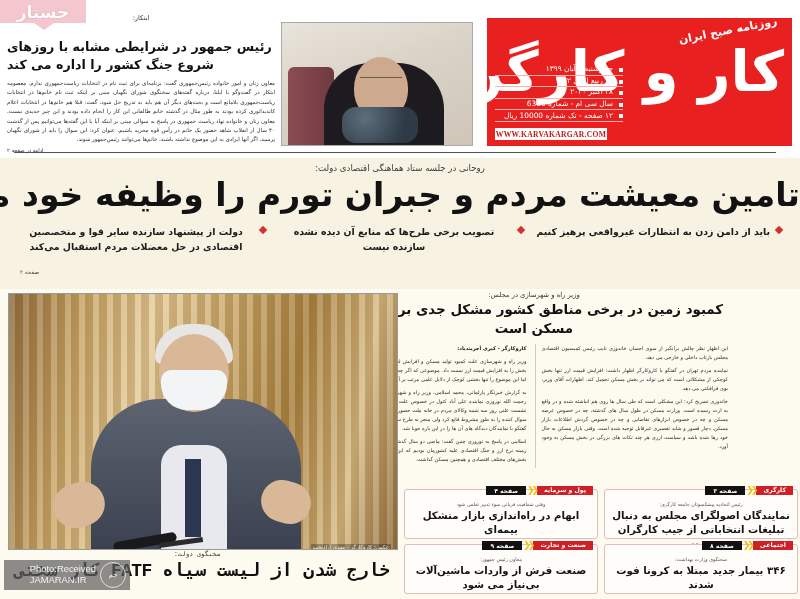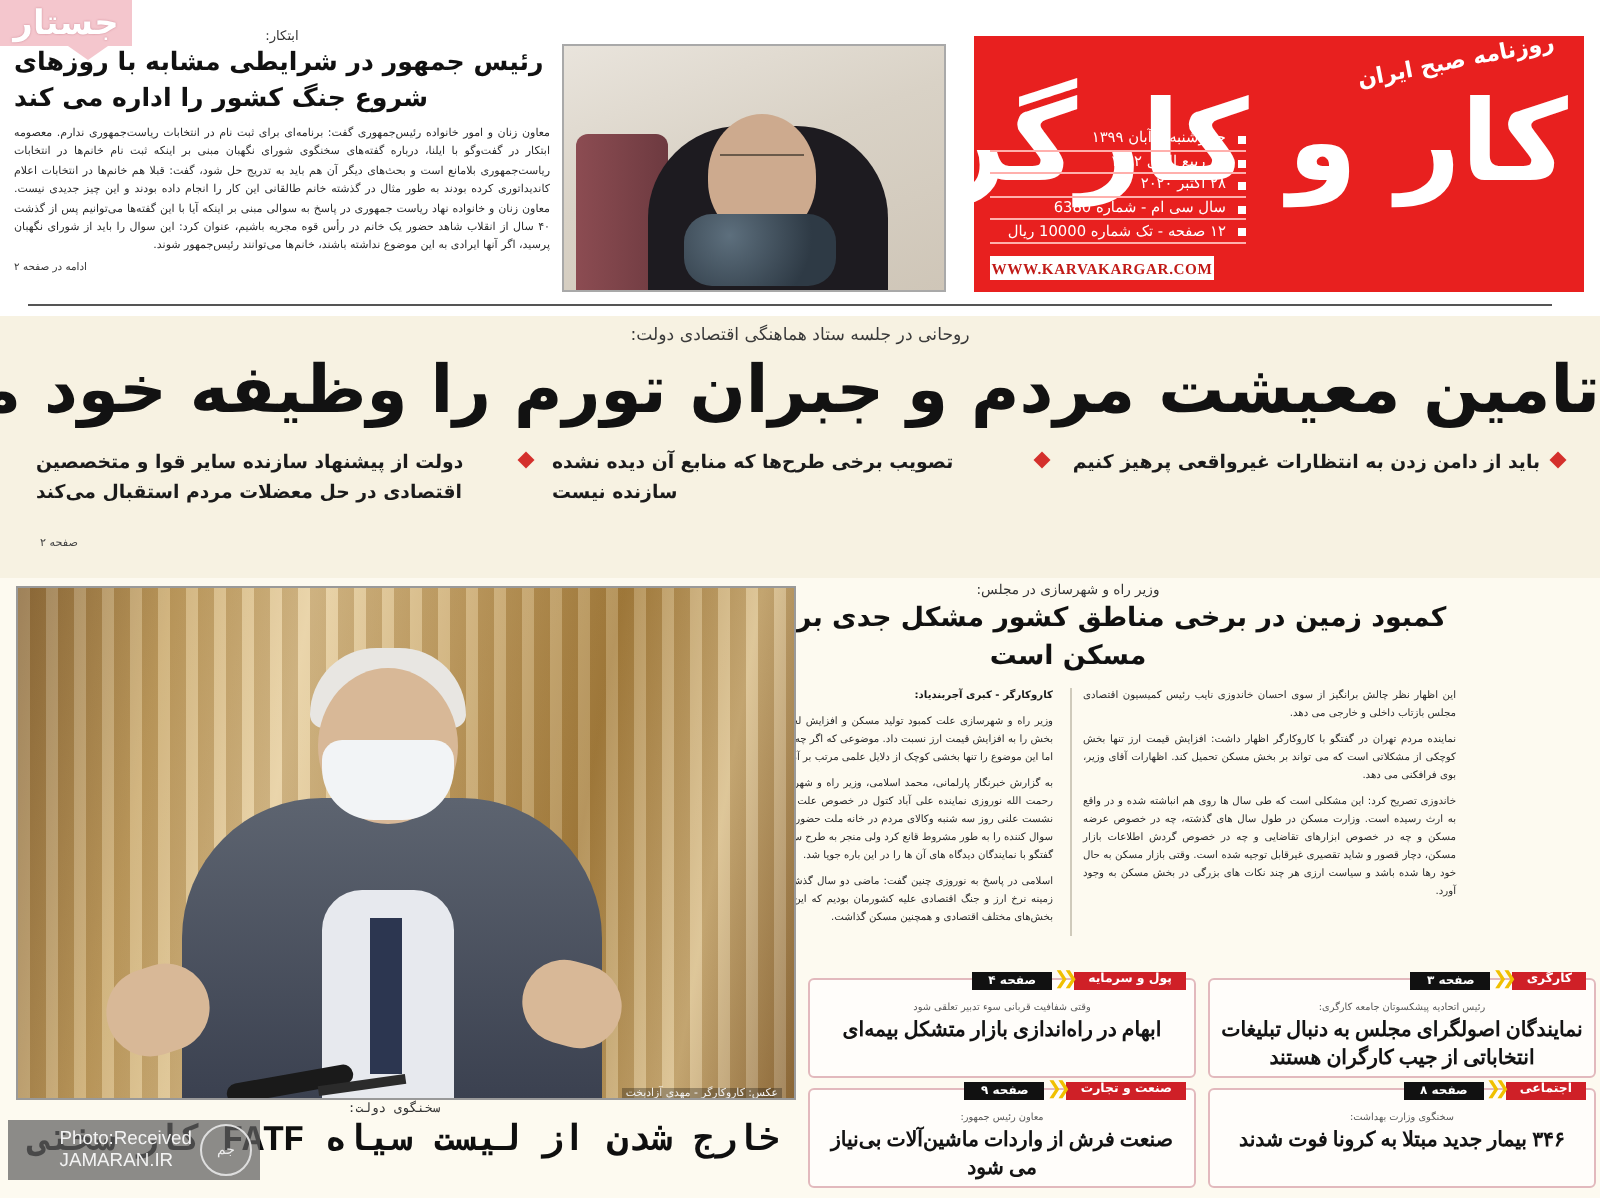--- a/index.html
+++ b/index.html
@@ -17,21 +17,21 @@
     height: 599px;
     overflow: hidden;
     background: #fdfaf0;
     direction: rtl;
   }
 
   
   .corner-ribbon {
     position: absolute;
     top: 0; left: 0;
-    width: 66px; height: 23px;
+    width: 86px; height: 23px;
     background: #f4c6cd;
     z-index: 40;
     display: flex;
     align-items: center;
     justify-content: center;
   }
   .corner-ribbon::after {
     content: "";
     position: absolute;
     bottom: -7px; left: 0;
@@ -166,21 +166,21 @@
 
   .top-story {
     position: absolute;
     top: 14px; right: 525px;
     width: 268px;
   }
   .top-kicker {
     font-size: 6.6px;
     color: #333;
     text-align: center;
-    margin-bottom: 0;
+    margin-bottom: 16px;
   }
   .top-headline {
     font-size: 12.6px;
     font-weight: bold;
     color: #111;
     text-align: left;
     line-height: 1.42;
     letter-spacing: -.2px;
   }
   .top-body {
@@ -237,21 +237,21 @@
     gap: 10px;
   }
   .bullet {
     position: relative;
     flex: 1;
     font-size: 9.4px;
     font-weight: bold;
     color: #1b1b1b;
     line-height: 1.62;
     padding-right: 12px;
-    text-align: left;
+    text-align: center;
   }
   .bullet .dia {
     position: absolute;
     right: 0; top: 3px;
     width: 6px; height: 6px;
     background: #d4302c;
     transform: rotate(45deg);
   }
   .bullet.left-b { text-align: right; }
   .lead-page {
@@ -467,21 +467,20 @@
   }
   .box-title {
     position: absolute;
     top: 19px; right: 4px; left: 4px;
     text-align: center;
     font-size: 10.2px;
     font-weight: bold;
     color: #141414;
     line-height: 1.42;
     letter-spacing: -.3px;
-    font-family: Liberation Serif, serif;
   }
 
   
   .bottom-left {
     position: absolute;
     top: 550px; right: 410px;
     width: 386px;
     z-index: 12;
     font-family: Liberation Mono, monospace;
   }

